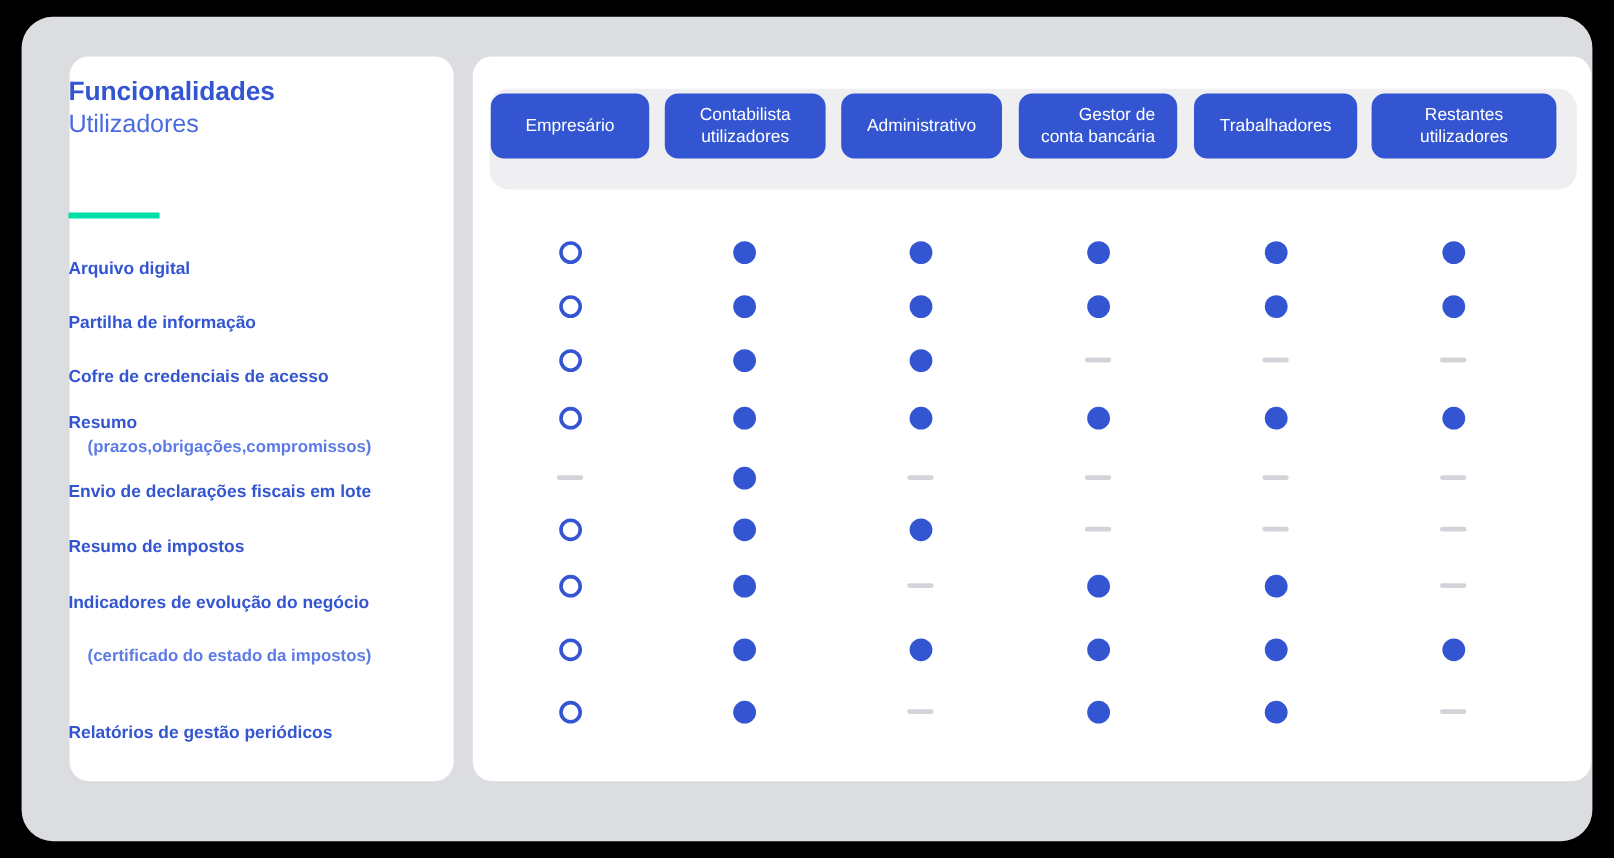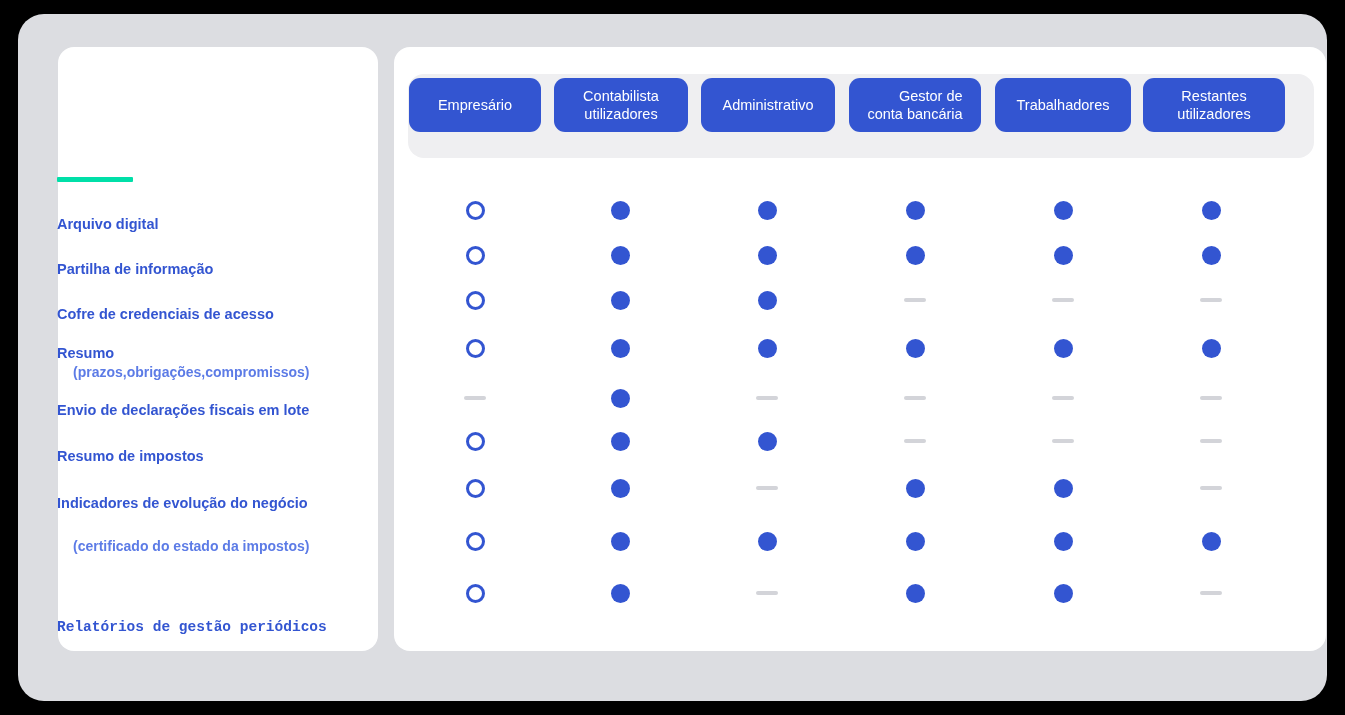--- a/index.html
+++ b/index.html
@@ -204,20 +204,24 @@
     white-space: nowrap;
   }
 </style>
 </head>
 <body>
 
 <div id="outer-card">
 
   <div id="sidebar-card"></div>
 
+  <div id="sidebar-title-block">
+    <div id="sidebar-title">Funcionalidades</div>
+    <div id="sidebar-subtitle">Utilizadores</div>
+  </div>
 
   <div id="accent-bar"></div>
 
   <div id="feature-list">
       <div class="feature-row" style="top: 11px;">
         <div class="feature-label">Arquivo digital</div>
       </div>
       <div class="feature-row" style="top: 56px;">
         <div class="feature-label">Partilha de informação</div>
       </div>
@@ -233,21 +237,21 @@
       </div>
       <div class="feature-row" style="top: 243px;">
         <div class="feature-label">Resumo de impostos</div>
       </div>
       <div class="feature-row" style="top: 290px;">
         <div class="feature-label">Indicadores de evolução do negócio</div>
       </div>
       <div class="feature-row" style="top: 333px;">
         <div class="feature-sub">(certificado do estado da impostos)</div>
       </div>
-      <div class="feature-row" style="top: 414px; font-family: Liberation Mono, monospace;">
+      <div class="feature-row" style="top: 398px;">
         <div class="feature-label">Relatórios de gestão periódicos</div>
       </div>
     </div>
 
   <div id="main-card"></div>
 
   <div id="header-strip"></div>
   <div id="header-pills">
       <div class="header-pill" style="left: 391px; top: 64px; width: 132px;">
         <span>Empresário</span>
@@ -259,21 +263,21 @@
       <div class="header-pill" style="left: 683px; top: 64px; width: 134px;">
         <span>Administrativo</span>
       </div>
       <div class="header-pill" style="left: 831px; top: 64px; width: 132px; text-align: right;">
         <span>Gestor de
 conta bancária</span>
       </div>
       <div class="header-pill" style="left: 977px; top: 64px; width: 136px;">
         <span>Trabalhadores</span>
       </div>
-      <div class="header-pill" style="left: 1125px; top: 64px; width: 142px;">
+      <div class="header-pill" style="left: 1125px; top: 64px; width: 154px;">
         <span>Restantes
 utilizadores</span>
       </div>
     </div>
 
   <div id="matrix-layer">
       <div class="cell" style="left: 444px; top: 183px;">
         <div class="marker-open"></div>
       </div>
       <div class="cell" style="left: 589px; top: 183px;">

